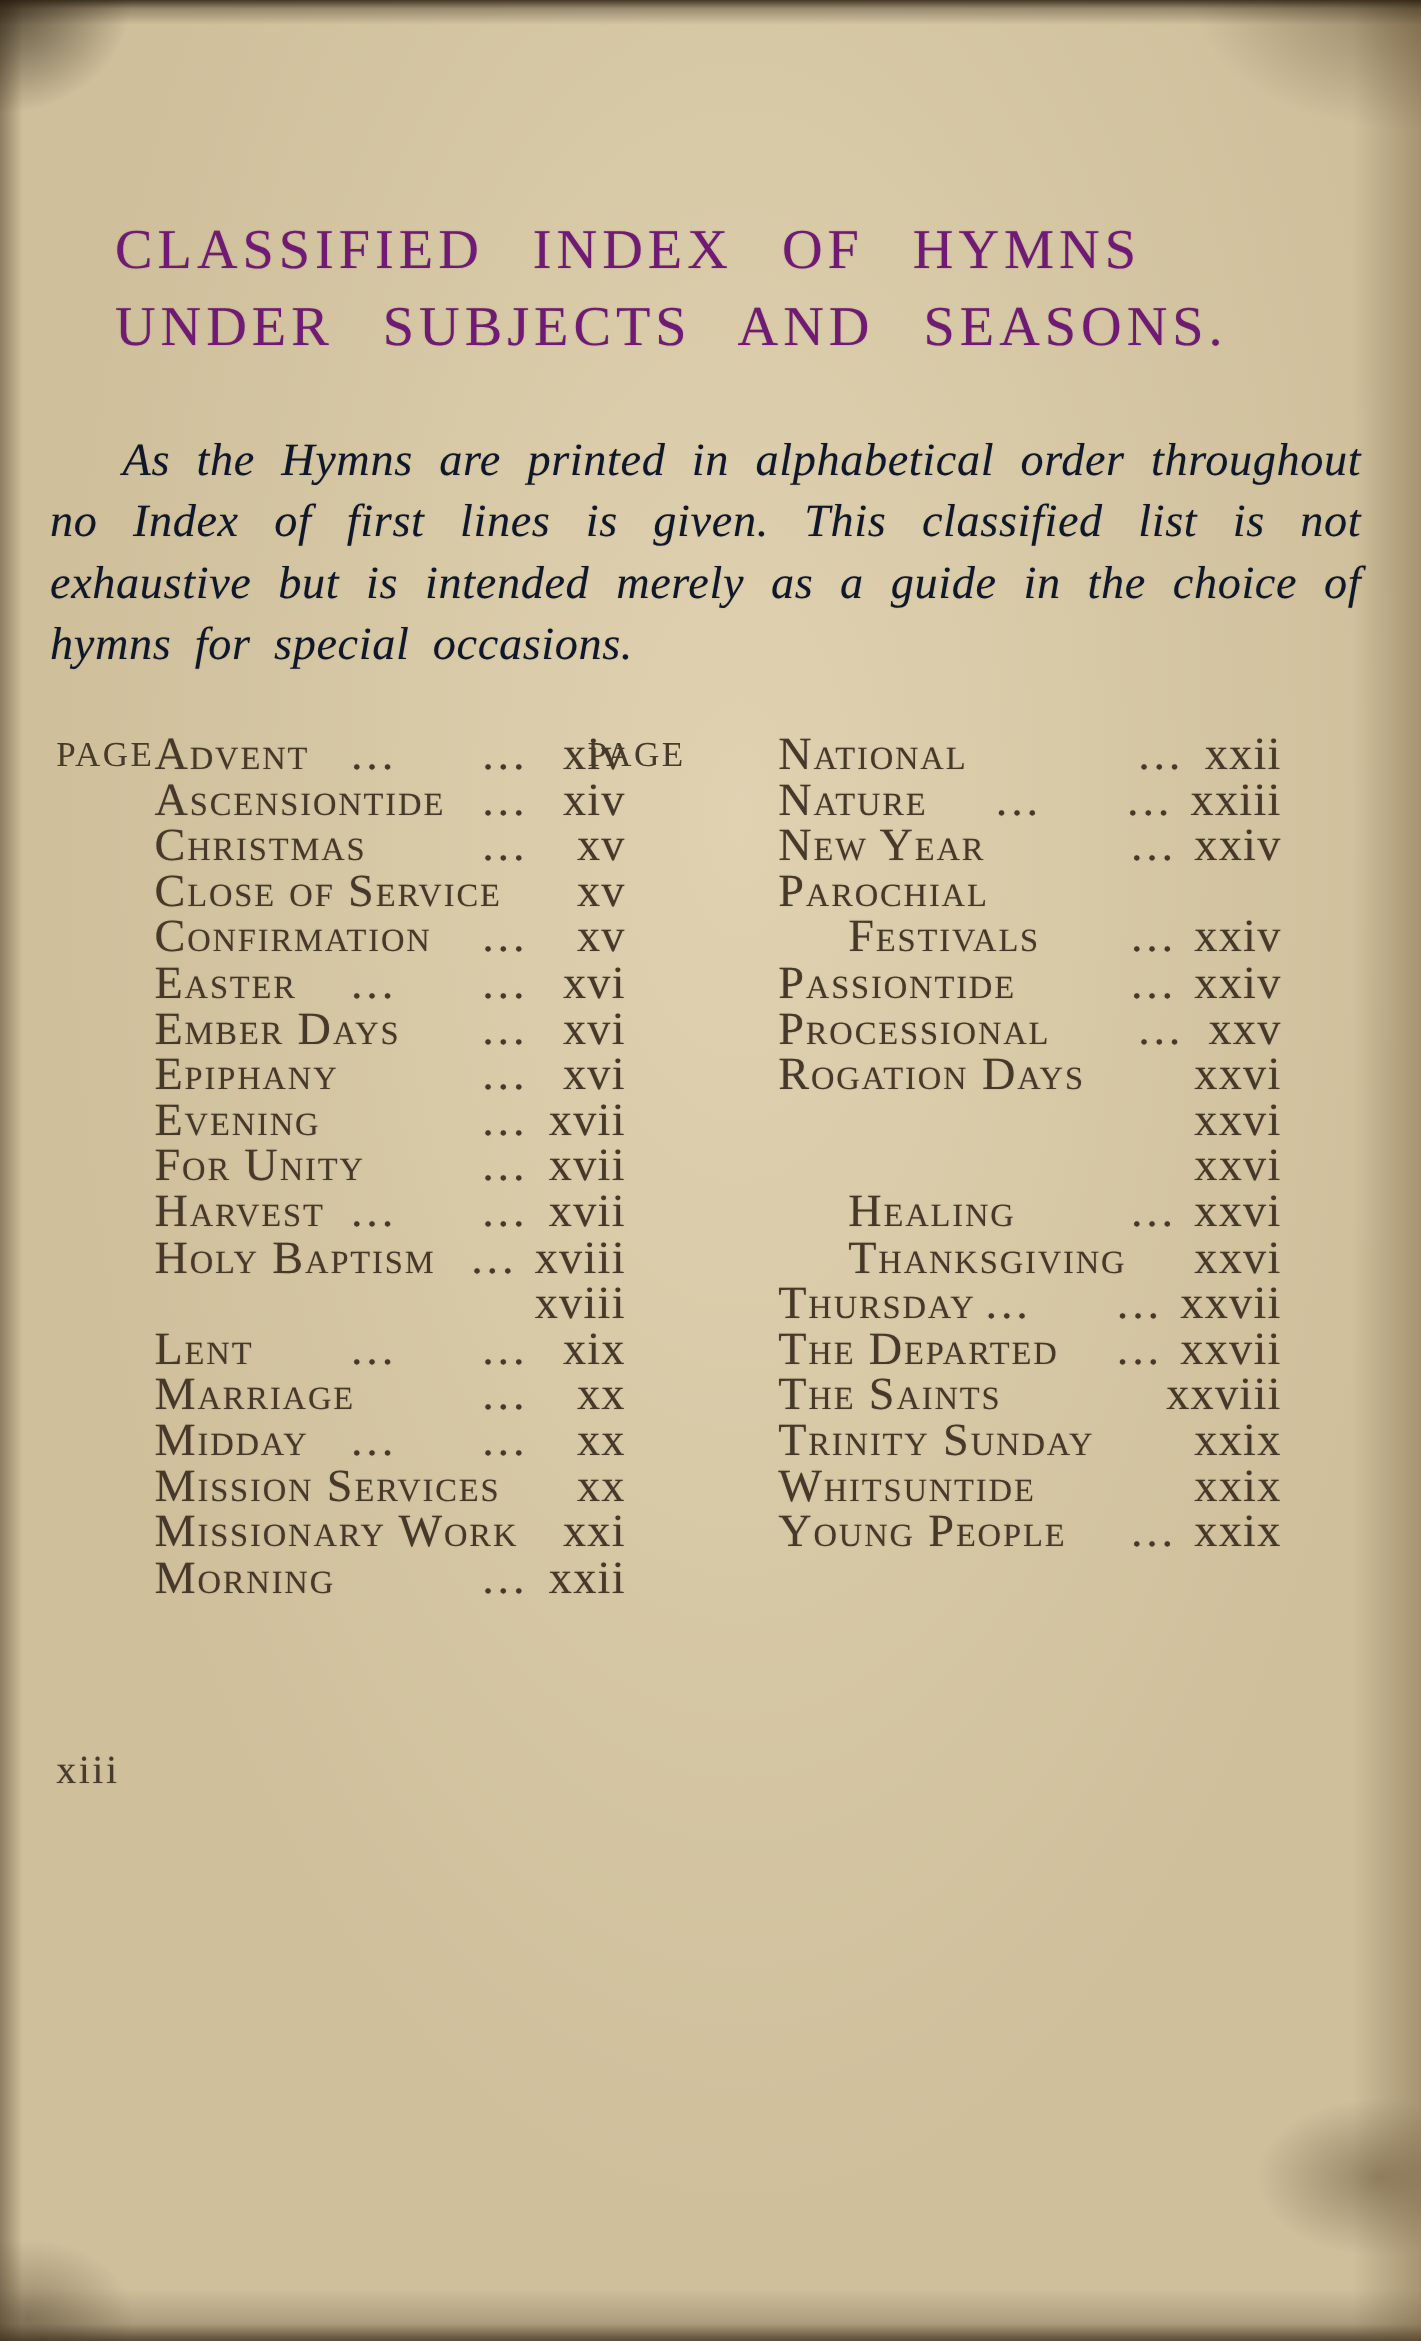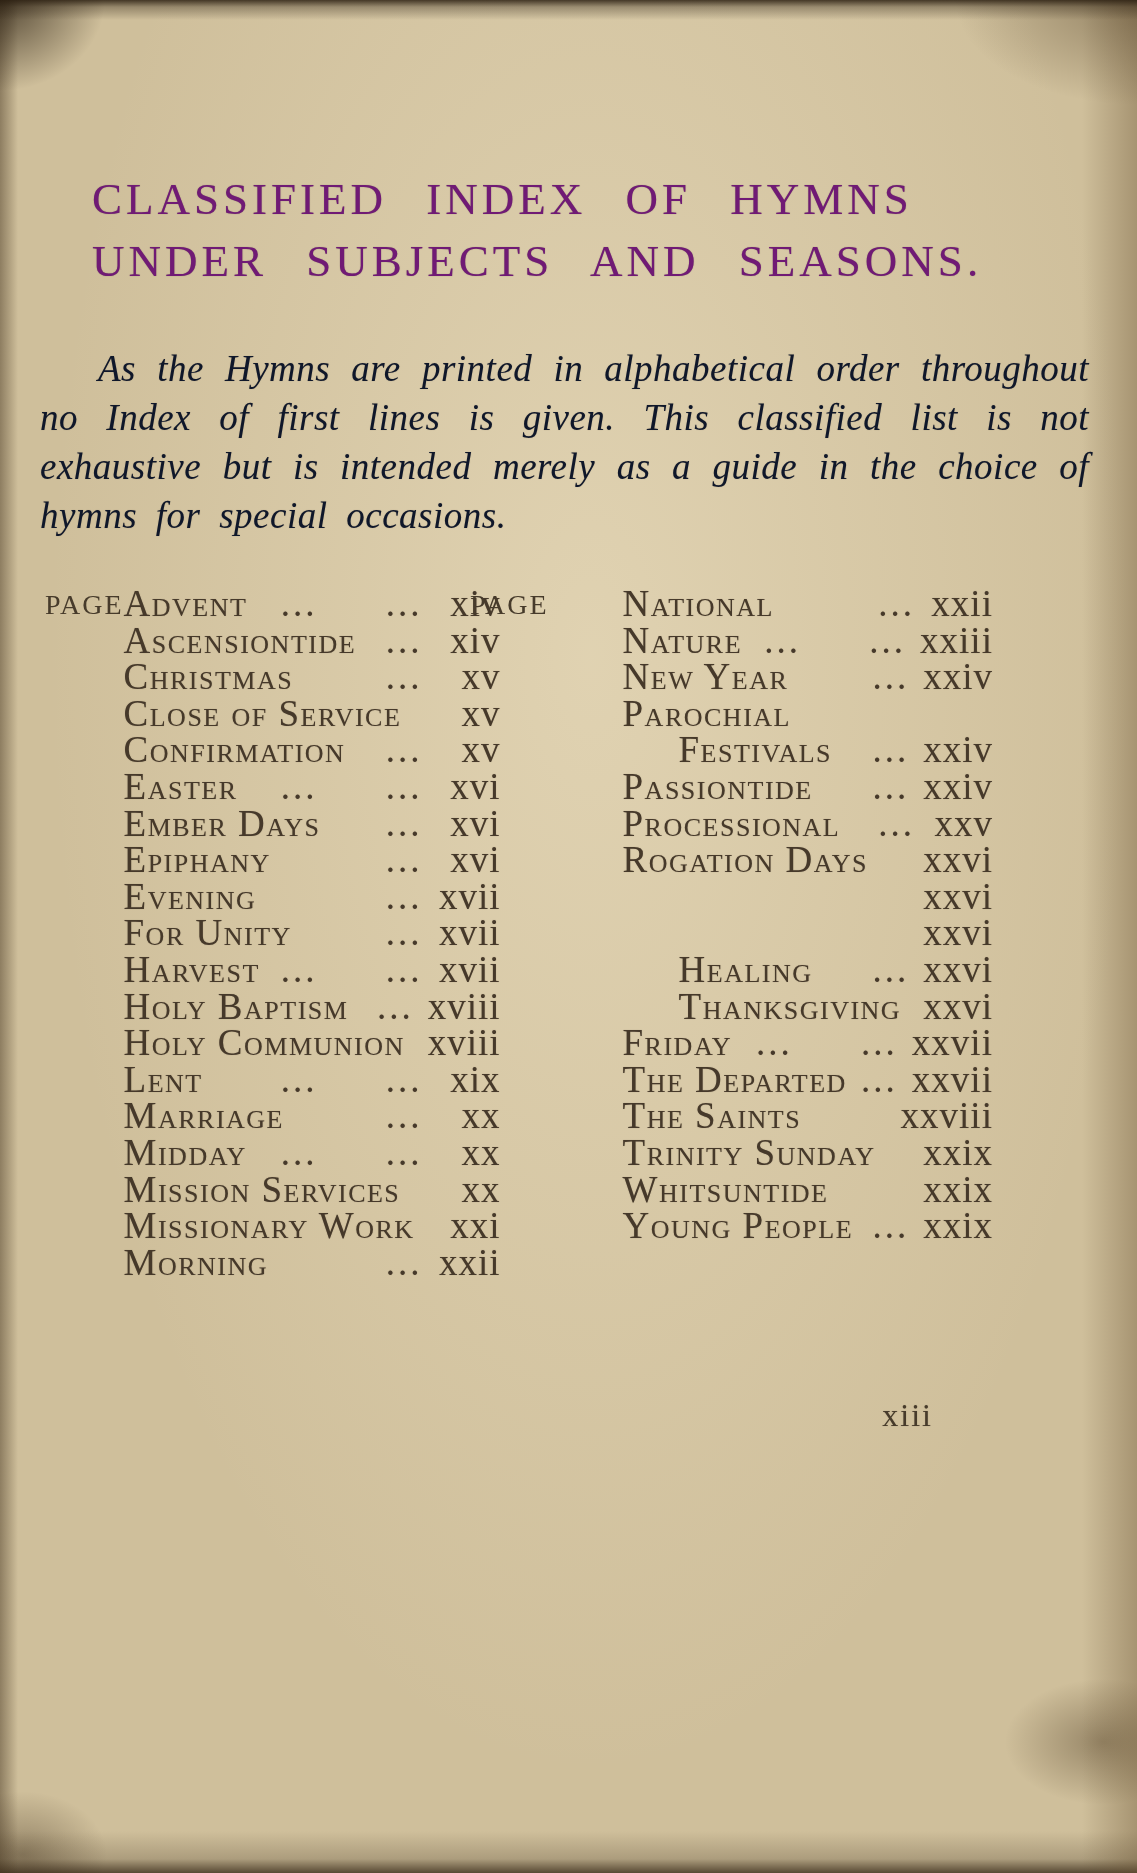--- a/index.html
+++ b/index.html
@@ -92,21 +92,21 @@
     flex: 0 0 auto;
     min-width: 64px;
     text-align: right;
     font-variant: normal;
     letter-spacing: 1px;
   }
   .folio {
     margin-top: 116px;
     width: 888px;
     margin-left: 45px;
-    text-align: right;
+    text-align: left;
     font-size: 32px;
     letter-spacing: 2px;
     color: #473b2b;
     text-shadow: 0 0 1px rgba(69,58,44,0.35);
   }
 </style>
 </head>
 <body>
 
 <div class="page">
@@ -188,21 +188,20 @@
     <span class="entry-page">xvii</span>
   </div>
 
   <div class="index-row">
     <span class="entry-label">Holy Baptism</span>
     <span class="entry-dots">...</span>
     <span class="entry-page">xviii</span>
   </div>
 
   <div class="index-row">
-    <span class="entry-label">Holy Communion</span>
     <span class="entry-dots"></span>
     <span class="entry-page">xviii</span>
   </div>
 
   <div class="index-row">
     <span class="entry-label">Lent</span>
     <span class="entry-dots">... ...</span>
     <span class="entry-page">xix</span>
   </div>
 
@@ -304,21 +303,21 @@
     <span class="entry-page">xxvi</span>
   </div>
 
   <div class="index-row indent">
     <span class="entry-label">Thanksgiving</span>
     <span class="entry-dots"></span>
     <span class="entry-page">xxvi</span>
   </div>
 
   <div class="index-row">
-    <span class="entry-label">Friday</span>
+    <span class="entry-label">Thursday</span>
     <span class="entry-dots">... ...</span>
     <span class="entry-page">xxvii</span>
   </div>
 
   <div class="index-row">
     <span class="entry-label">The Departed</span>
     <span class="entry-dots">...</span>
     <span class="entry-page">xxvii</span>
   </div>
 

